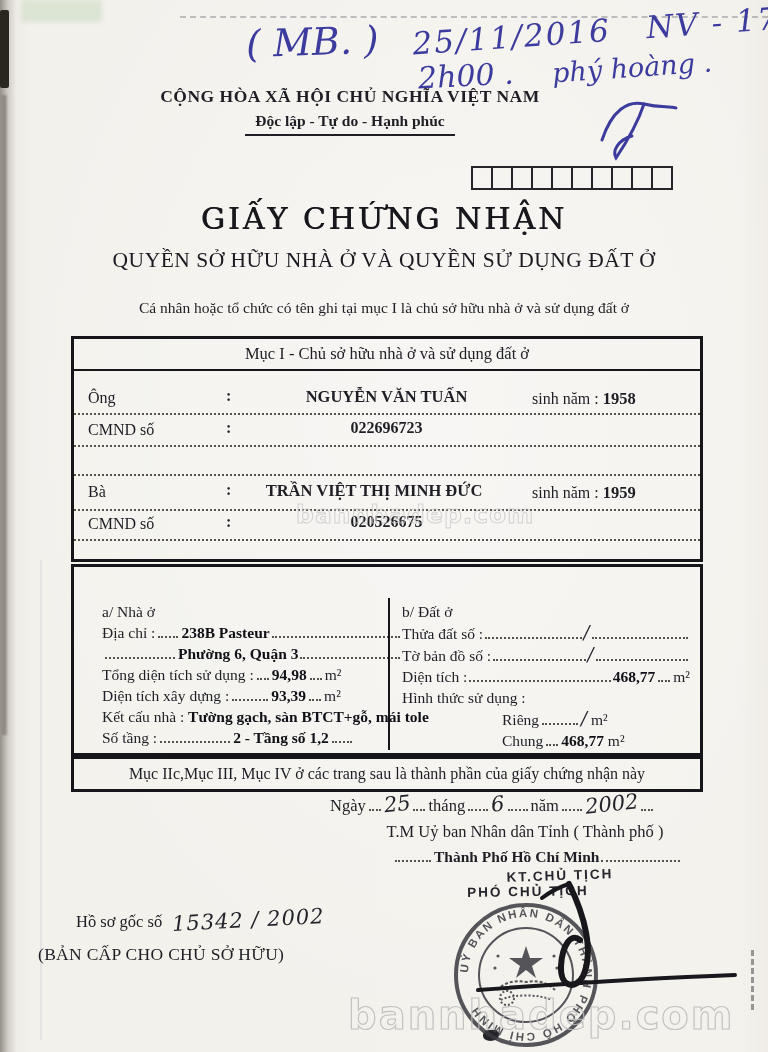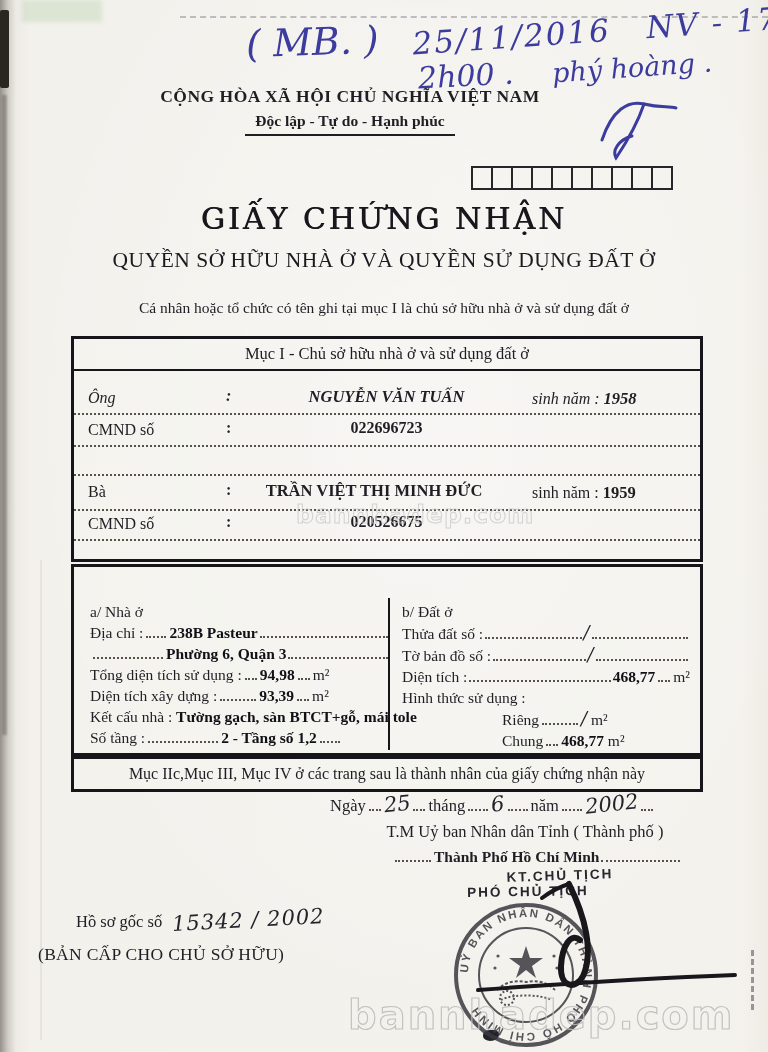--- a/index.html
+++ b/index.html
@@ -55,21 +55,21 @@
   .boxhead{height:30px;line-height:30px;text-align:center;font-size:16.5px;border-bottom:2px solid #15151a;}
 
   .s1row{position:absolute;left:0;width:100%;border-bottom:2px dotted #56514b;height:30px;}
   .s1label{position:absolute;left:14px;top:6px;font-size:16px;}
   .s1colon{position:absolute;left:152px;top:4px;font-size:16px;font-weight:bold;}
   .s1value{position:absolute;left:170px;top:4px;width:285px;text-align:center;font-size:16.5px;font-weight:bold;white-space:nowrap;}
   .s1birth{position:absolute;left:458px;top:6px;font-size:16px;white-space:nowrap;}
   .s1birth b{font-weight:bold;font-size:16.5px;}
 
   
-  #col-house{position:absolute;left:4px;top:31px;width:312px;padding:3px 0 0 12px;box-sizing:border-box;}
+  #col-house{position:absolute;left:16px;top:31px;width:312px;padding:3px 0 0 12px;box-sizing:border-box;}
   #col-divider{position:absolute;left:314px;top:31px;width:2px;height:152px;background:#15151a;}
   #col-land{position:absolute;left:318px;top:31px;width:306px;padding:3px 8px 0 10px;box-sizing:border-box;}
   .ln{display:flex;align-items:baseline;font-size:15.5px;line-height:21px;white-space:nowrap;}
   .ln .val{font-weight:bold;color:#101016;}
   .dots{flex:1 1 8px;min-width:8px;border-bottom:2px dotted #56514b;height:13px;margin:0 2px;}
   .dotrun{display:inline-block;border-bottom:2px dotted #56514b;height:13px;margin:0 3px;}
   .w12{width:12px;} .w20{width:20px;} .w36{width:36px;} .w70{width:70px;}
   .overflowline{position:relative;z-index:3;}
   .indent{padding-left:100px;}
 
@@ -149,21 +149,21 @@
       <span class="cb"></span>
   </div>
 
   <div class="abs" id="main-title">GIẤY CHỨNG NHẬN</div>
   <div class="abs" id="sub-title">QUYỀN SỞ HỮU NHÀ Ở VÀ QUYỀN SỬ DỤNG ĐẤT Ở</div>
   <div class="abs" id="intro">Cá nhân hoặc tổ chức có tên ghi tại mục I là chủ sở hữu nhà ở và sử dụng đất ở</div>
 
   <div class="abs docbox" id="box1">
     <div class="boxhead">Mục I - Chủ sở hữu nhà ở và sử dụng đất ở</div>
 
-    <div class="s1row" style="top:44px;font-style:italic;">
+    <div class="s1row" style="top:44px;">
       <span class="s1label">Ông</span>
       <span class="s1colon">:</span>
       <span class="s1value">NGUYỄN VĂN TUẤN</span>
       <span class="s1birth">
         <span>sinh năm :</span>
         <b>1958</b>
       </span>
     </div>
 
     <div class="s1row" style="top:76px;">
@@ -269,21 +269,21 @@
       <div class="ln indent">
         <span>Chung</span>
         <span class="dotrun w12"></span>
         <span class="val">468,77</span>&nbsp;
         <span>m²</span>
       </div>
     </div>
   </div>
 
   <div class="abs docbox" id="box3">
-    <div class="note">Mục IIc,Mục III, Mục IV ở các trang sau là thành nhân của giấy chứng nhận này</div>
+    <div class="note">Mục IIc,Mục III, Mục IV ở các trang sau là thành phần của giấy chứng nhận này</div>
   </div>
 
   <div class="abs" id="date-line">
     <span>Ngày</span>
     <span class="dotrun w12"></span>
     <span class="hw-dark">25</span>
     <span class="dotrun w12"></span>
     <span>tháng</span>
     <span class="dotrun w20"></span>
     <span class="hw-dark">6</span>

